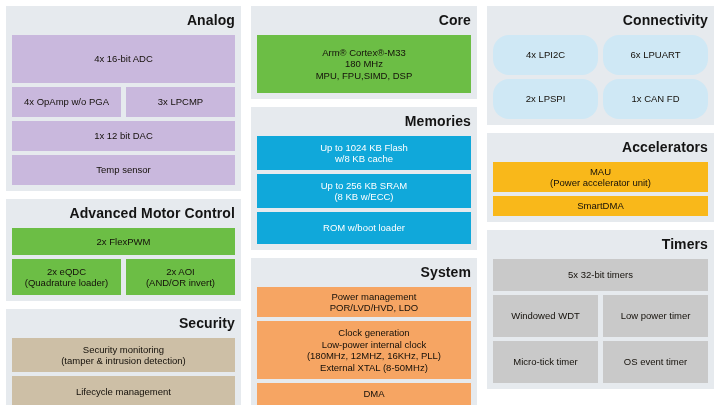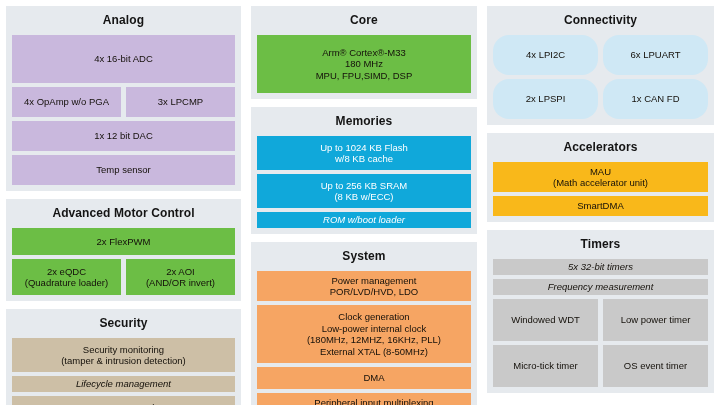--- a/index.html
+++ b/index.html
@@ -39,23 +39,23 @@
   .panel {
     background: #e6eaee;
     box-sizing: border-box;
     padding: 5px 6px 6px 6px;
     display: flex;
     flex-direction: column;
     gap: 4px;
   }
 
   .panel-title {
-    text-align: center;
+    text-align: right;
     font-weight: bold;
-    font-size: 12px;
+    font-size: 14px;
     line-height: 15px;
     color: #141414;
     padding: 2px 0 3px 0;
     letter-spacing: 0.1px;
   }
 
   .blk-row {
     display: flex;
     flex-direction: row;
     gap: 5px;
@@ -83,21 +83,21 @@
   .c-orange    { background: #f6a563; padding-left: 24px; }
   .c-lightblue { background: #cfe8f5; }
   .c-amber     { background: #f9b81a; }
   .c-grey      { background: #c9c9c9; }
 
   
   .h-48 { height: 48px; }
   .h-40 { height: 40px; border-radius: 16px; }
   .h-30 { height: 30px; }
   .h-26 { height: 42px; }
-  .h-24 { height: 16px; font-style: italic; }
+  .h-24 { height: 32px; }
   .h-22 { height: 22px; }
   .h-21 { height: 27px; }
   .h-20 { height: 20px; }
   .h-58 { height: 58px; }
   .h-34 { height: 34px; }
   .h-36 { height: 36px; }
 </style>
 </head>
 <body>
 
@@ -199,33 +199,30 @@
         </div>
         <div class="blk-row">
           <div class="blk c-lightblue h-40">2x LPSPI</div>
           <div class="blk c-lightblue h-40">1x CAN FD</div>
         </div>
       </div>
       <div class="panel">
         <div class="panel-title">Accelerators</div>
         <div class="blk-row">
           <div class="blk c-amber h-30">MAU
-(Math accelerator unit)</div>
+(Power accelerator unit)</div>
         </div>
         <div class="blk-row">
           <div class="blk c-amber h-20">SmartDMA</div>
         </div>
       </div>
       <div class="panel">
         <div class="panel-title">Timers</div>
         <div class="blk-row">
           <div class="blk c-grey h-24">5x 32-bit timers</div>
-        </div>
-        <div class="blk-row">
-          <div class="blk c-grey h-24">Frequency measurement</div>
         </div>
         <div class="blk-row">
           <div class="blk c-grey h-26">Windowed WDT</div>
           <div class="blk c-grey h-26">Low power timer</div>
         </div>
         <div class="blk-row">
           <div class="blk c-grey h-26">Micro-tick timer</div>
           <div class="blk c-grey h-26">OS event timer</div>
         </div>
       </div>

